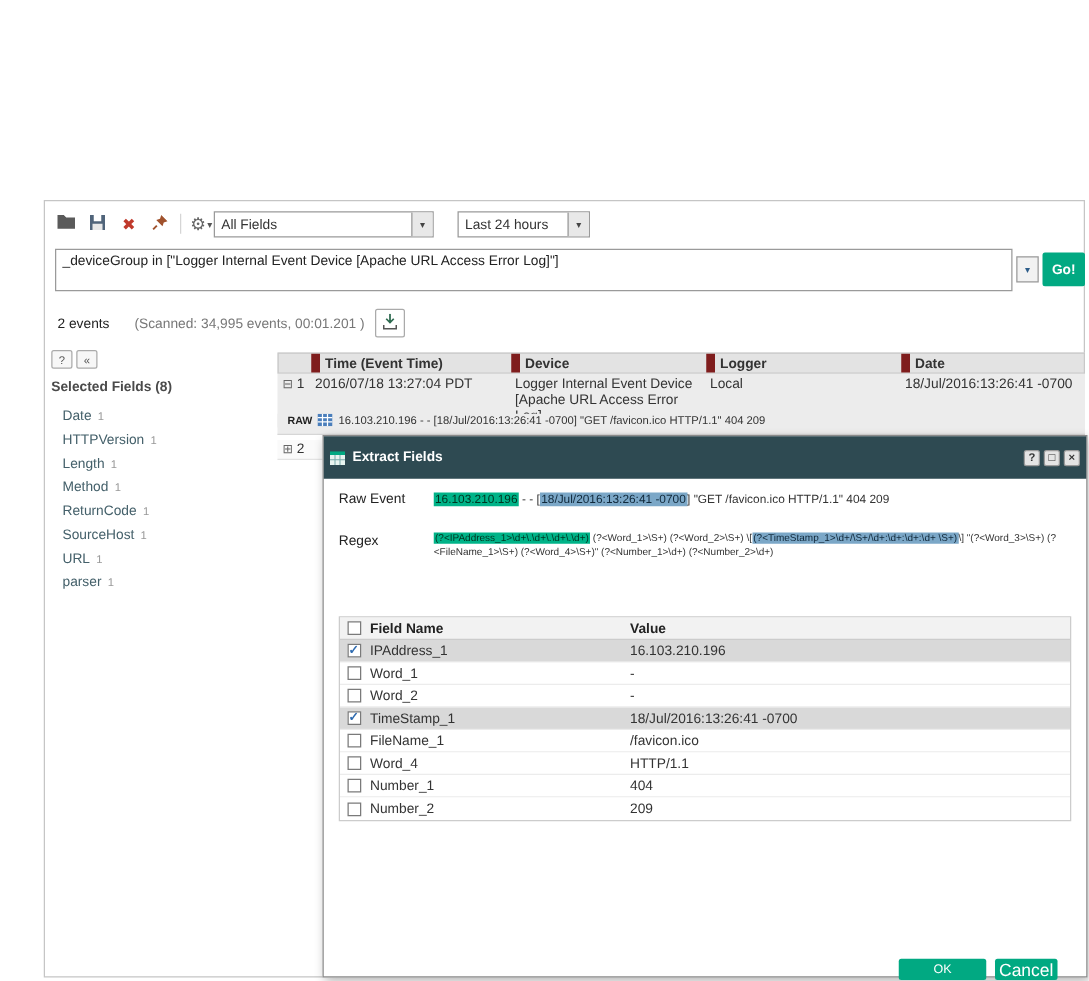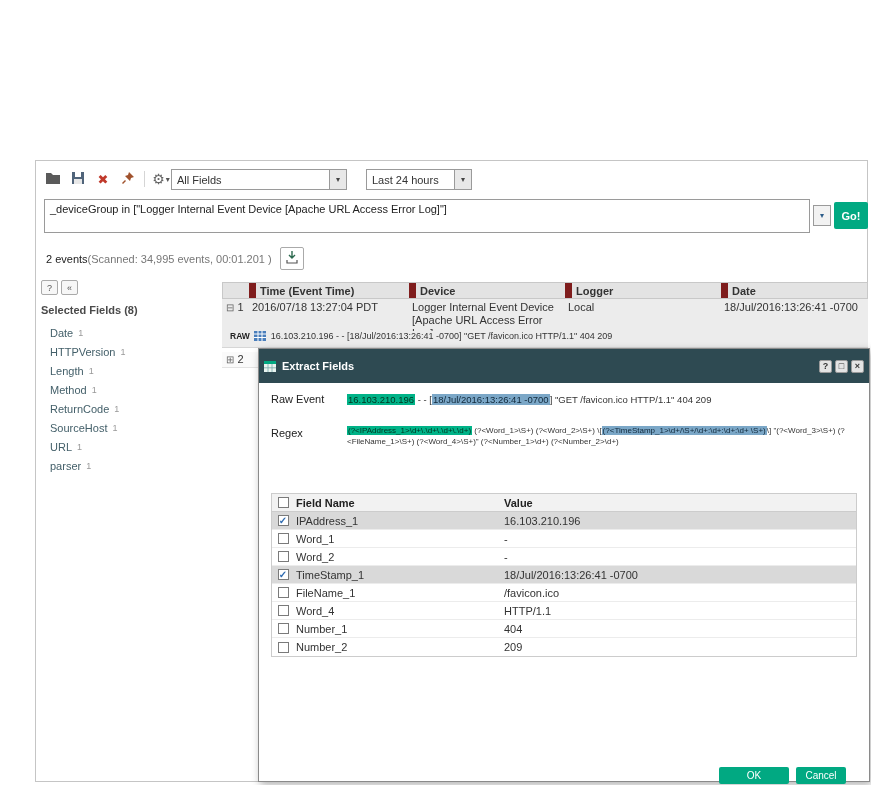--- a/index.html
+++ b/index.html
@@ -22,21 +22,21 @@
   .sel .arrow{width:17px;background:#e8e8e8;border-left:1px solid #9a9a9a;display:flex;align-items:center;justify-content:center;color:#444;font-size:8px}
   .sel-fields{left:135px;top:8px;width:176px}
   .sel-time{left:330px;top:8px;width:106px}
 
   .search-input{position:absolute;left:8px;top:38px;width:766px;height:34px;border:1px solid #9a9a9a;font:11px "Liberation Sans",sans-serif;padding:3px 5px;resize:none;overflow:hidden;color:#222}
   .chevron-btn{position:absolute;left:777px;top:44px;width:18px;height:21px;border:1px solid #9a9a9a;background:#f2f2f2;display:flex;align-items:center;justify-content:center;font-size:8px;color:#2d5d8a;cursor:pointer}
   .go-btn{position:absolute;left:798px;top:41px;width:34px;height:27px;background:#01A982;color:#fff;font-weight:bold;font-size:11px;border:none;border-radius:2px;cursor:pointer}
 
   .summary{position:absolute;left:10px;top:86px;display:flex;align-items:center}
   .sum-bold{font-weight:normal;color:#222}
-  .sum-gray{color:#777;margin-left:0}
+  .sum-gray{color:#777;margin-left:20px}
   .export-btn{width:24px;height:23px;border:1px solid #aaa;border-radius:2px;background:#fff;display:flex;align-items:center;justify-content:center;margin-left:8px;cursor:pointer}
 
   
   .panel-btns{position:absolute;left:5px;top:119px;display:flex;gap:3px}
   .pbtn{min-width:17px;height:15px;border:1px solid #aaa;border-radius:2px;background:#f7f7f7;font-size:9px;display:flex;align-items:center;justify-content:center;color:#555;cursor:pointer;padding:0 2px}
   .sf-title{position:absolute;left:5px;top:143px;font-weight:bold;color:#4a4a4a}
   .sf-list{position:absolute;left:5px;top:162px;width:170px}
   .sitem{height:19px;display:flex;align-items:center;padding-left:9px;cursor:pointer}
   .sitem .lab{color:#44606a}
   .sitem .cnt{color:#999;font-size:9px;margin-left:5px}
@@ -76,21 +76,21 @@
   .tc-check{width:22px;display:flex;align-items:center;justify-content:center}
   .tc-field{width:208px;padding-left:2px}
   .tc-value{flex:1;padding-left:2px}
   .frow{display:flex;height:18px;align-items:center;border-bottom:1px solid #ececec;background:#fff}
   .frow:last-child{border-bottom:none}
   .frow.on{background:#d9d9d9}
   .cb{width:11px;height:11px;border:1px solid #7a7a7a;background:#fff;display:flex;align-items:center;justify-content:center;cursor:pointer}
   .cb.on::after{content:"✓";color:#2d6ab0;font-size:10px;font-weight:bold;line-height:1}
 
   .dlg-ok{position:absolute;left:460px;top:384px;width:70px;height:17px;background:#01A982;color:#fff;border:none;border-radius:2px;font-size:10px;cursor:pointer;font-family:"Liberation Sans",sans-serif}
-  .dlg-cancel{position:absolute;left:537px;top:384px;width:50px;height:17px;background:#01A982;color:#fff;border:none;border-radius:2px;font-size:10px;cursor:pointer;font-family:"Liberation Sans",sans-serif}
+  .dlg-cancel{position:absolute;left:537px;top:384px;width:50px;height:17px;background:#01A982;color:#fff;border:none;border-radius:2px;font-size:14px;cursor:pointer;font-family:"Liberation Sans",sans-serif}
 </style>
 </head>
 <body>
 
 <div class="window">
 
   <div class="tb-icons">
     <span class="tbi">
         <span><svg width="16" height="13" viewBox="0 0 16 13">
             <path d="M1 1h5l2 2h7v9H1z" fill="#5a5a5a"></path>

